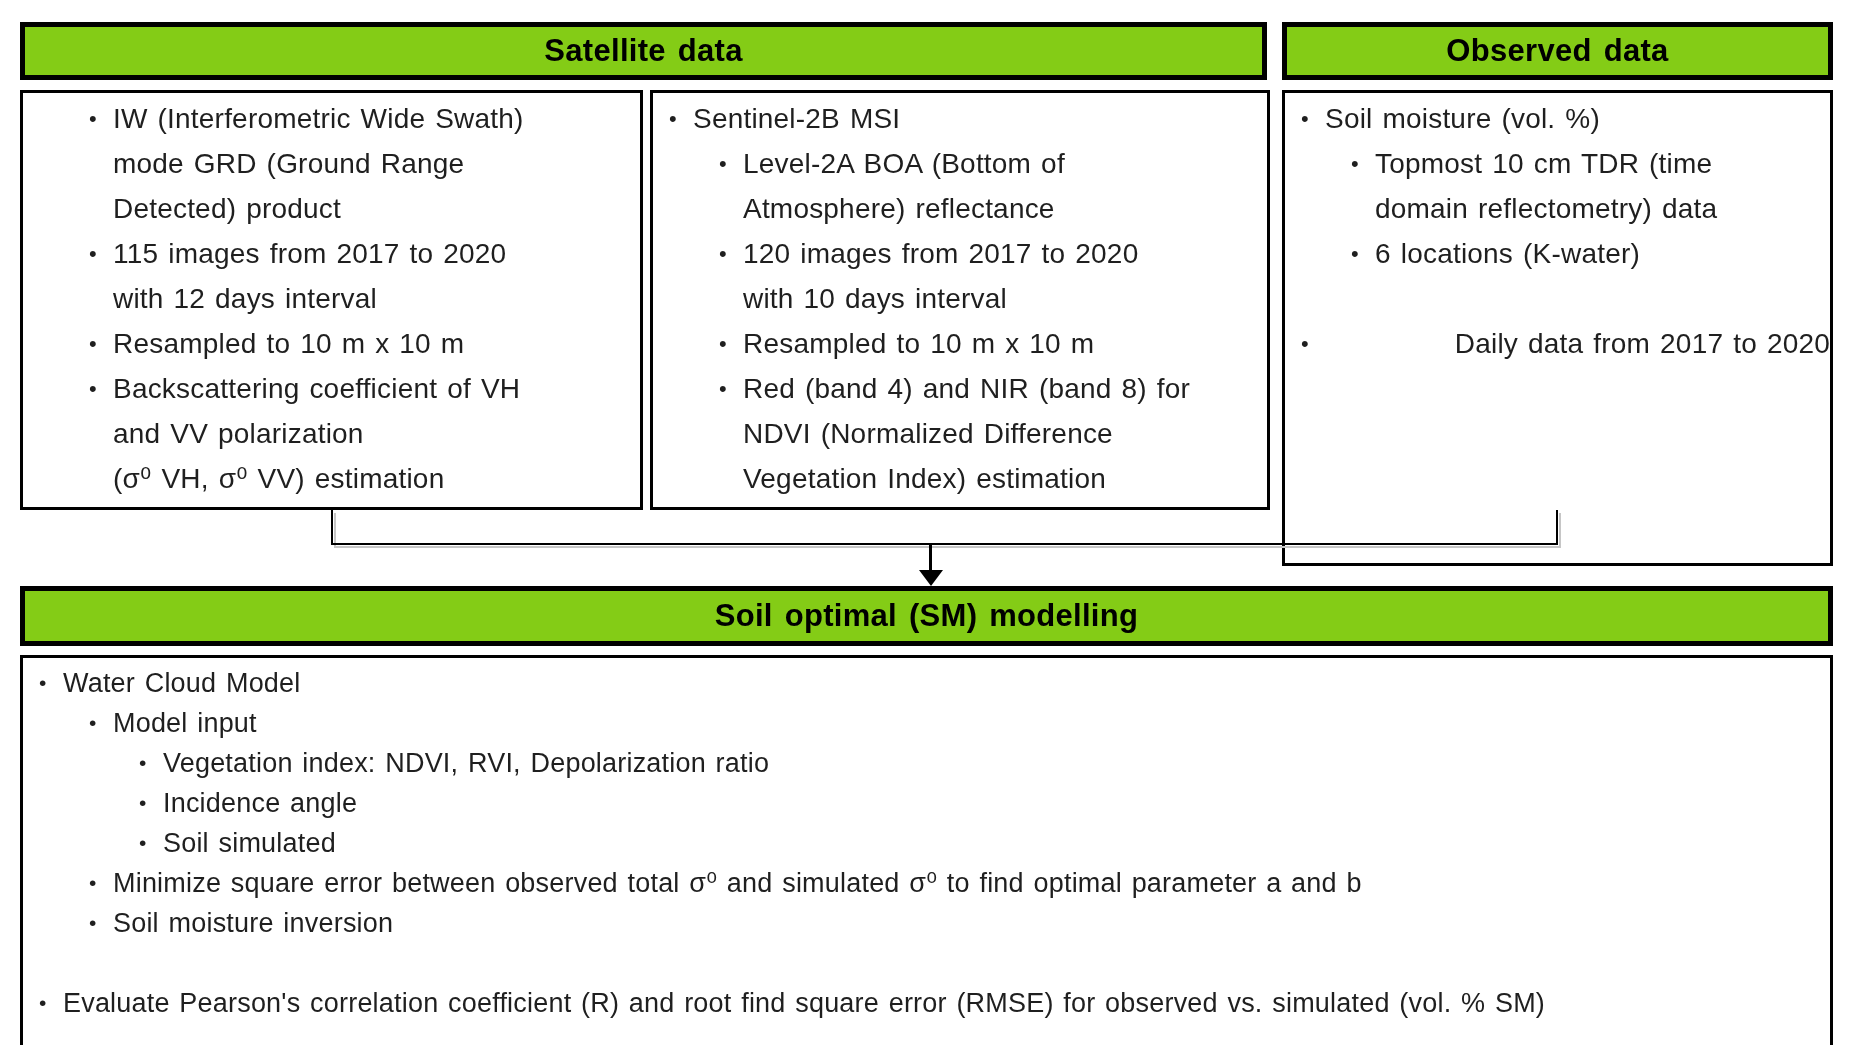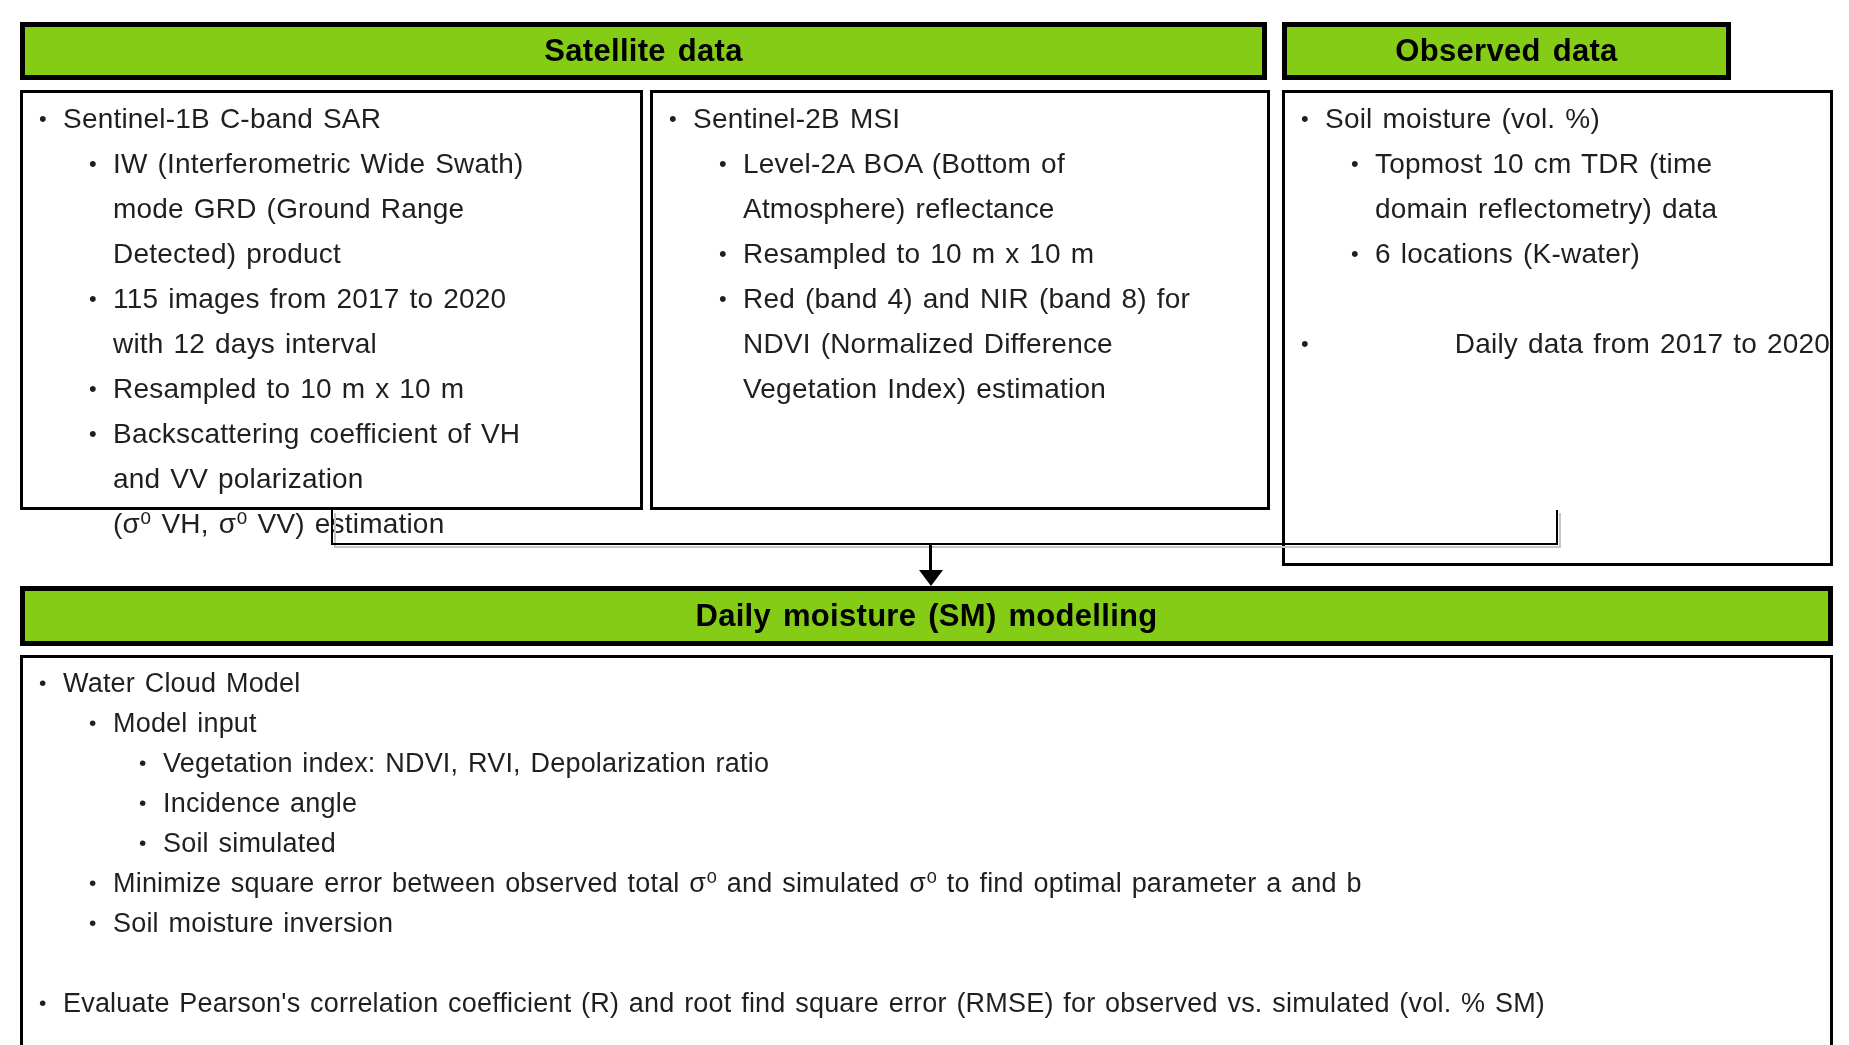--- a/index.html
+++ b/index.html
@@ -17,21 +17,21 @@
   .hdr{
     position:absolute;
     background:#84cc16;
     border:5px solid #000;
     box-sizing:border-box;
     display:flex;align-items:center;justify-content:center;
     font-weight:bold;font-size:31px;color:#000;
     letter-spacing:0.3px;word-spacing:3px;
   }
   #header-satellite{left:20px;top:22px;width:1247px;height:58px;}
-  #header-observed{left:1282px;top:22px;width:449px;height:58px;}
+  #header-observed{left:1282px;top:22px;width:551px;height:58px;}
   #header-modelling{left:20px;top:586px;width:1813px;height:60px;}
 
   
   .cbox{
     position:absolute;
     background:#ffffff;
     border:3px solid #000;
     box-sizing:border-box;
     font-size:28px;line-height:45px;
     letter-spacing:0.2px;word-spacing:2px;
@@ -72,57 +72,58 @@
 </style>
 </head>
 <body>
 
 <div class="stage">
 
   <div class="hdr" id="header-satellite">Satellite data</div>
   <div class="hdr" id="header-observed">Observed data</div>
 
   <div class="cbox" id="box-sentinel1">
-    <div class="li l1">Sentinel-1B C-band SAR</div>
     <div class="li l2">IW (Interferometric Wide Swath)
 mode GRD (Ground Range
 Detected) product</div>
     <div class="li l2">115 images from 2017 to 2020
 with 12 days interval</div>
     <div class="li l2">Resampled to 10 m x 10 m</div>
     <div class="li l2">Backscattering coefficient of VH
 and VV polarization
 (σ⁰ VH, σ⁰ VV) estimation</div>
   </div>
 
   <div class="cbox" id="box-sentinel2">
     <div class="li l1">Sentinel-2B MSI</div>
     <div class="li l2">Level-2A BOA (Bottom of
 Atmosphere) reflectance</div>
+    <div class="li l2">120 images from 2017 to 2020
+with 10 days interval</div>
     <div class="li l2">Resampled to 10 m x 10 m</div>
     <div class="li l2">Red (band 4) and NIR (band 8) for
 NDVI (Normalized Difference
 Vegetation Index) estimation</div>
   </div>
 
   <div class="cbox" id="box-observed">
     <div class="li l1">Soil moisture (vol. %)</div>
     <div class="li l2">Topmost 10 cm TDR (time
 domain reflectometry) data</div>
     <div class="li l2">6 locations (K-water)</div>
     <div class="li l1 gap45">Daily data from 2017 to 2020</div>
   </div>
 
   <div class="cline" id="conn-left-vertical"></div>
   <div class="cline" id="conn-right-vertical"></div>
   <div class="cline" id="conn-horizontal"></div>
   <div class="cline" id="arrow-stem"></div>
   <div id="arrow-head"></div>
 
-  <div class="hdr" id="header-modelling">Daily moisture (SM) modelling</div>
+  <div class="hdr" id="header-modelling">Soil optimal (SM) modelling</div>
 
   <div class="cbox" id="box-modelling">
     <div class="li l1">Water Cloud Model</div>
     <div class="li l2">Model input</div>
     <div class="li l3">Vegetation index: NDVI, RVI, Depolarization ratio</div>
     <div class="li l3">Incidence angle</div>
     <div class="li l3">Soil simulated</div>
     <div class="li l2 oneline">Minimize square error between observed total σ⁰ and simulated σ⁰ to find optimal parameter a and b</div>
     <div class="li l2">Soil moisture inversion</div>
     <div class="li l1 gap40 oneline">Evaluate Pearson's correlation coefficient (R) and root find square error (RMSE) for observed vs. simulated (vol. % SM)</div>

